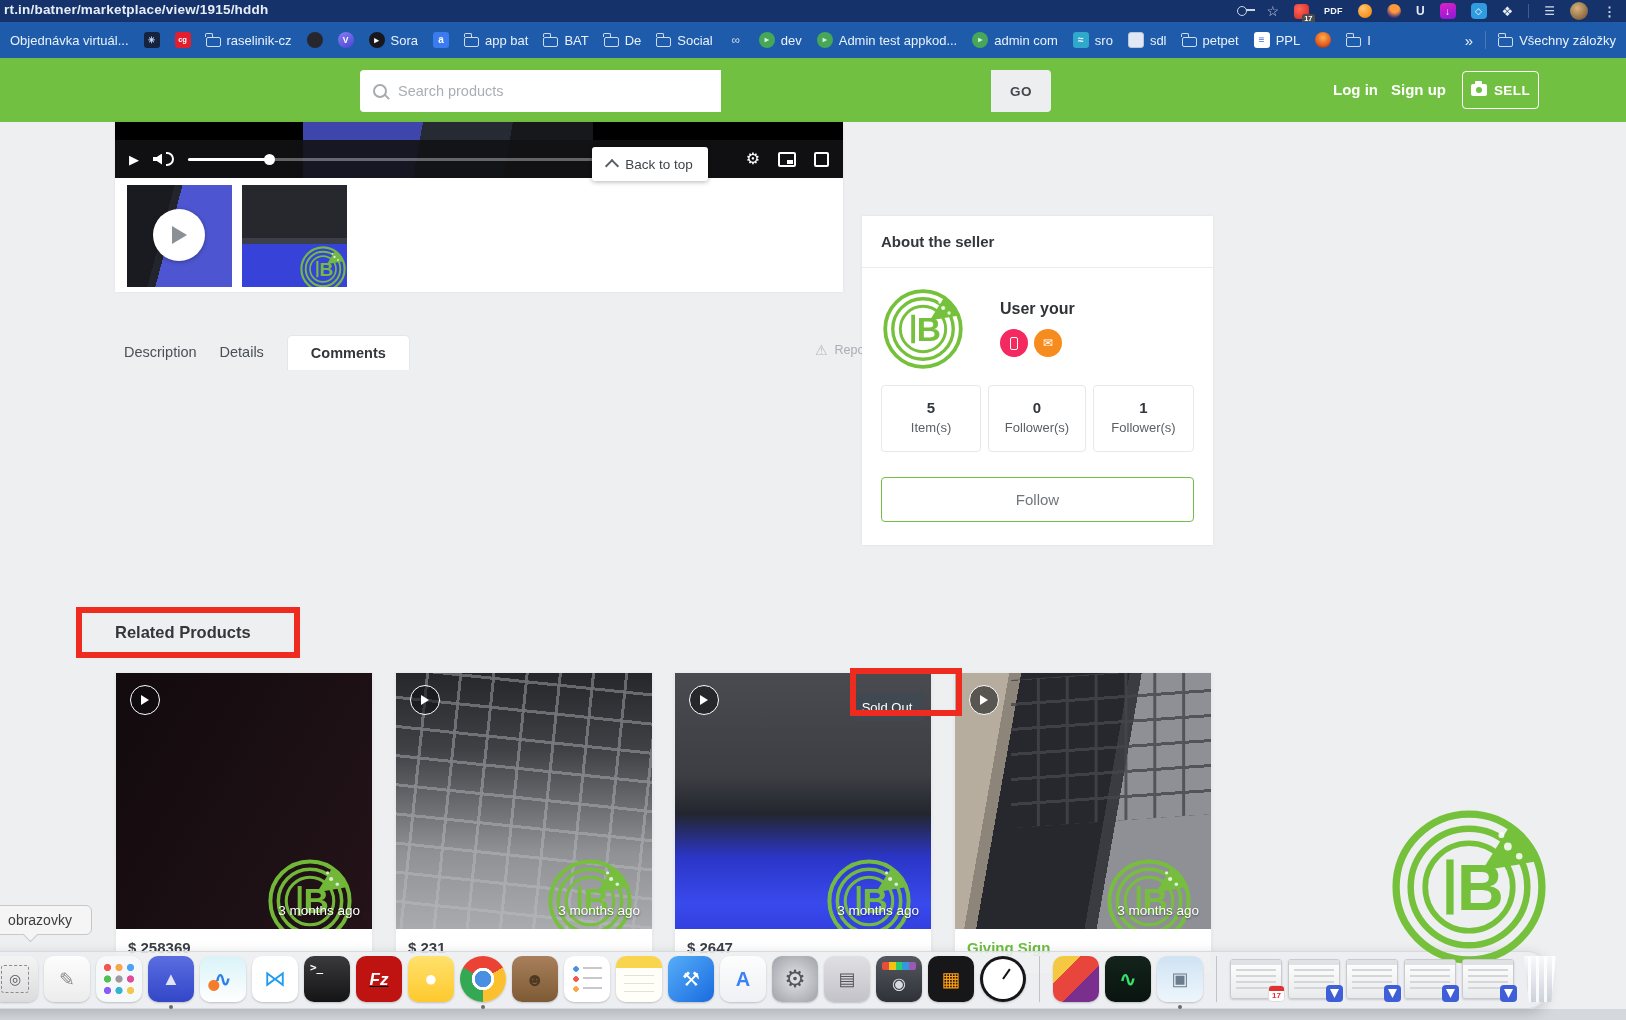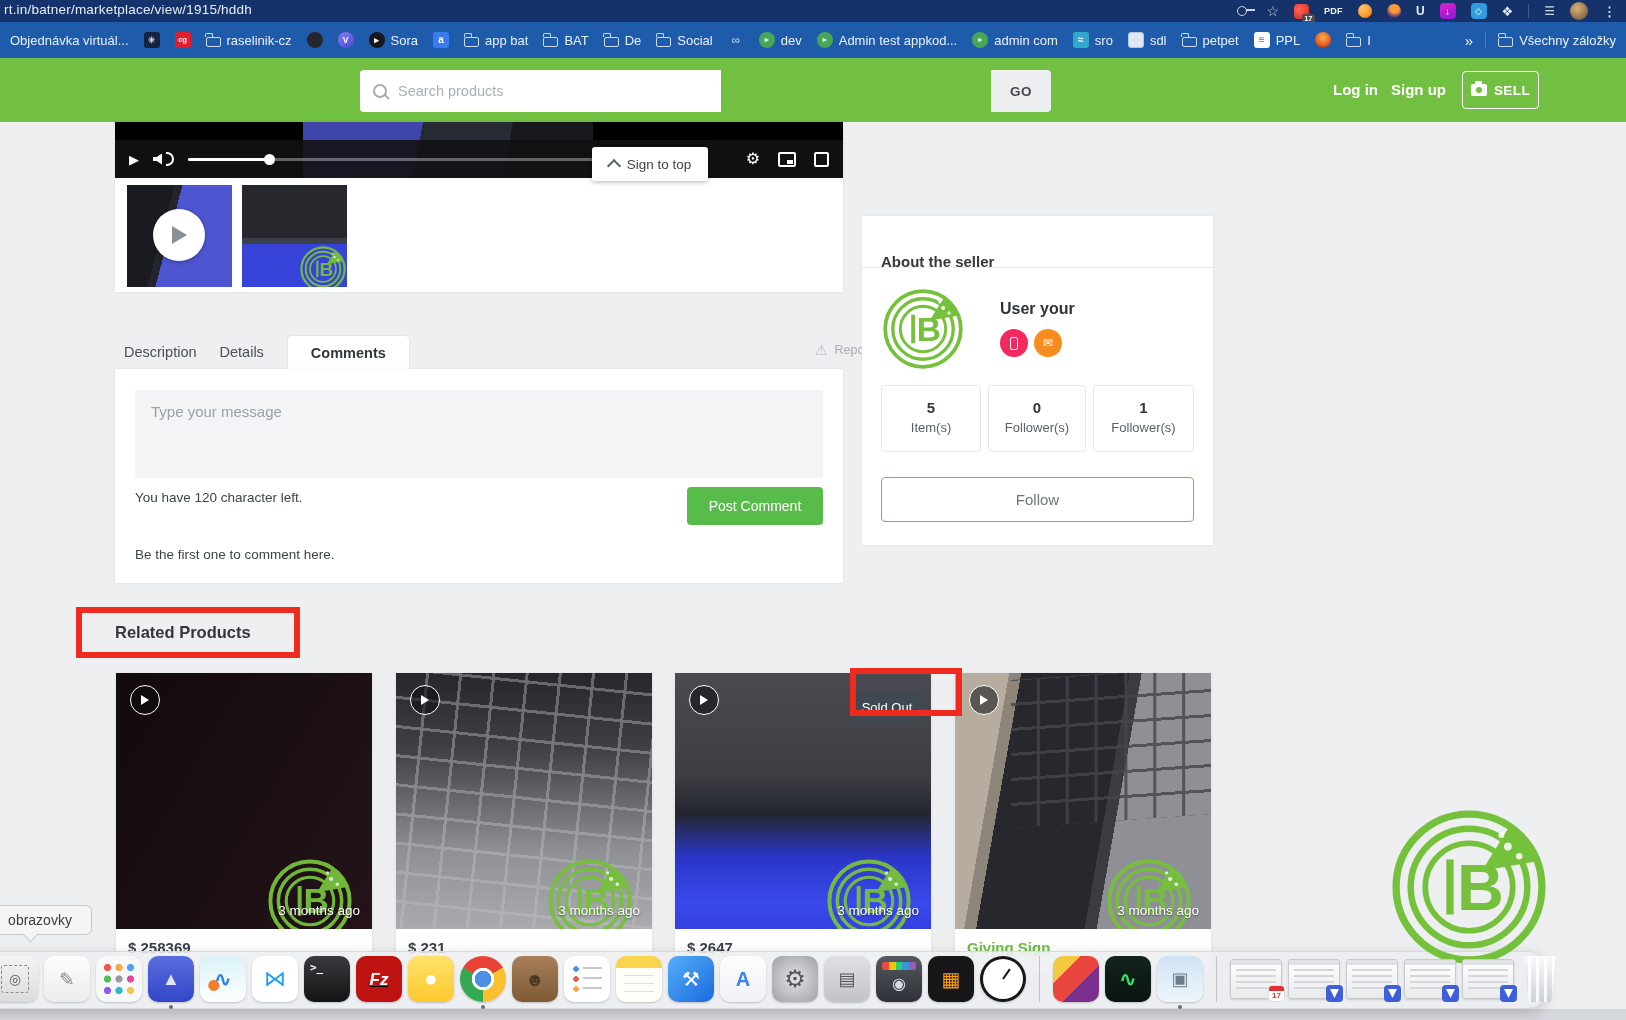--- a/index.html
+++ b/index.html
@@ -1,20 +1,20 @@
 <!DOCTYPE html>
 <html><head>
 <meta charset="utf-8">
 <style>
   html,body{margin:0;padding:0;background:#9aa0a8;}
   #canvas{position:relative;width:1626px;height:1020px;overflow:hidden;background:#edeff1;
     font-family:"Liberation Sans",sans-serif;-webkit-font-smoothing:antialiased;}
   
   .topbar{position:absolute;left:0;top:0;width:1626px;height:22px;background:#15336a;display:flex;align-items:center;}
-  .url{position:absolute;left:4px;top:2px;font-size:13.5px;font-weight:400;color:#e7edf7;letter-spacing:.2px;white-space:nowrap;}
+  .url{position:absolute;left:4px;top:2px;font-size:13.5px;font-weight:700;color:#e7edf7;letter-spacing:.2px;white-space:nowrap;}
   .topicons{position:absolute;right:10px;top:0;height:22px;display:flex;align-items:center;gap:15px;}
   .tstar{font-size:14px;color:#cdd6e6;line-height:1;}
   .tkey{width:8px;height:8px;border:1.6px solid #cdd6e6;border-radius:50%;position:relative;margin-right:4px;}
   .tkey::after{content:"";position:absolute;left:8px;top:2.4px;width:9px;height:1.8px;background:#cdd6e6;}
   .tacro{position:relative;width:15px;height:15px;border-radius:4px;background:radial-gradient(circle at 35% 35%,#ff6459,#d2261c);}
   .badge17{position:absolute;right:-6px;bottom:-5px;background:#4a4a4f;color:#fff;font-size:7.5px;font-weight:700;border-radius:3px;padding:1px 2.5px;font-style:normal;line-height:1;}
   .tpdf{font-size:9px;font-weight:700;color:#f2f5fa;letter-spacing:.3px;}
   .torange{width:14px;height:14px;border-radius:50%;background:radial-gradient(circle at 35% 30%,#ffc46b,#f57c00);}
   .tflame{width:14px;height:14px;border-radius:50%;background:radial-gradient(circle at 55% 30%,#ff9a3c 35%,#5a3a78 70%,#1d2340);}
   .tu{font-size:12px;font-weight:700;color:#e8eef7;}
@@ -134,21 +134,21 @@
   .sold{position:absolute;right:8px;top:20px;width:72px;height:28px;background:#404851;border-radius:3px;color:#fff;font-size:13px;display:flex;align-items:center;justify-content:center;z-index:5;}
   .pfoot{position:absolute;left:0;top:256px;width:256px;height:44px;background:#fff;text-decoration:underline;}
   .pprice{position:absolute;left:12px;top:10px;font-size:15px;font-weight:700;color:#3b4046;}
   .pprice.free{color:#6cbf3f;}
   
   .scard{position:absolute;background:#fff;box-shadow:0 0 3px rgba(0,0,0,.07);overflow:hidden;}
   .cardA{left:862px;top:122px;width:351px;height:79px;}
   .partialbtn{position:absolute;left:19px;top:-32px;width:313px;height:40px;border:1.5px solid #70bf43;border-radius:4px;box-sizing:border-box;}
   .exchangebtn{position:absolute;left:19px;top:14px;width:313px;height:43px;border:1.5px solid #70bf43;border-radius:4px;box-sizing:border-box;color:#6cbf3f;font-size:15px;display:flex;align-items:center;justify-content:center;}
   .cardB{left:862px;top:216px;width:351px;height:329px;}
-  .abouttitle{position:absolute;left:19px;top:17px;font-size:15px;font-weight:700;color:#33373c;margin-top:20px;}
+  .abouttitle{position:absolute;left:19px;top:17px;font-size:15px;font-weight:700;color:#33373c;}
   .sdivider{position:absolute;left:0;top:51px;width:100%;height:1px;background:#ececee;}
   .avatar{position:absolute;left:19px;top:71px;width:84px;height:84px;}
   .sellername{position:absolute;left:138px;top:84px;font-size:16px;font-weight:700;color:#2f3337;}
   .cicon{position:absolute;top:113px;width:28px;height:28px;border-radius:50%;display:flex;align-items:center;justify-content:center;}
   .cphone{left:138px;background:#f3295f;}
   .ph{width:8px;height:13px;border:1.6px solid #fff;border-radius:2px;box-sizing:border-box;}
   .cmail{left:172px;background:#f68c1e;color:#fff;font-size:12px;}
   .stat{position:absolute;top:169px;height:67px;border:1px solid #e8e8ea;border-radius:4px;box-sizing:border-box;text-align:center;}
   .stat .val{margin-top:13px;font-size:15px;font-weight:700;color:#33373c;}
   .stat .lab{margin-top:4px;font-size:13px;color:#5b6065;}
@@ -392,39 +392,33 @@
               <circle cx="70" cy="18" r="1.8" fill="#ffffff" opacity=".85"></circle>
               <rect x="36" y="33" width="4.5" height="34" fill="#76c13b"></rect>
               <text x="57" y="64" text-anchor="middle" font-family="Liberation Sans, sans-serif" font-size="40" font-weight="bold" fill="#76c13b">B</text>
             </svg></div>
       </div>
     </div>
   </div>
 
   <div class="backtotop">
     <span class="btt-chev"></span>
-    <span>Sign to top</span>
+    <span>Back to top</span>
   </div>
 
   <div class="tabsrow">
     <span class="tab">Description</span>
     <span class="tab">Details</span>
     <span class="tab active">Comments</span>
   </div>
   <div class="report">
     <span class="warn">⚠</span>
     <span class="reporttxt">Report inappropriate</span>
   </div>
 
-  <div class="comcard">
-    <textarea class="ta" placeholder="Type your message" style=""></textarea>
-    <div class="chars">You have 120 character left.</div>
-    <div class="postbtn">Post Comment</div>
-    <div class="emptymsg">Be the first one to comment here.</div>
-  </div>
 
   <div class="reltitle">Related Products</div>
   <div class="redrect rr1"></div>
   <div id="products">
       <div class="pcard" style="left: 115px;">
         <div class="pimg img-dark">
           <div class="pplay">
             <span class="ptri"></span>
           </div>
           <div class="pwm"><svg viewBox="0 0 100 100" width="100%" height="100%" xmlns="http://www.w3.org/2000/svg">

